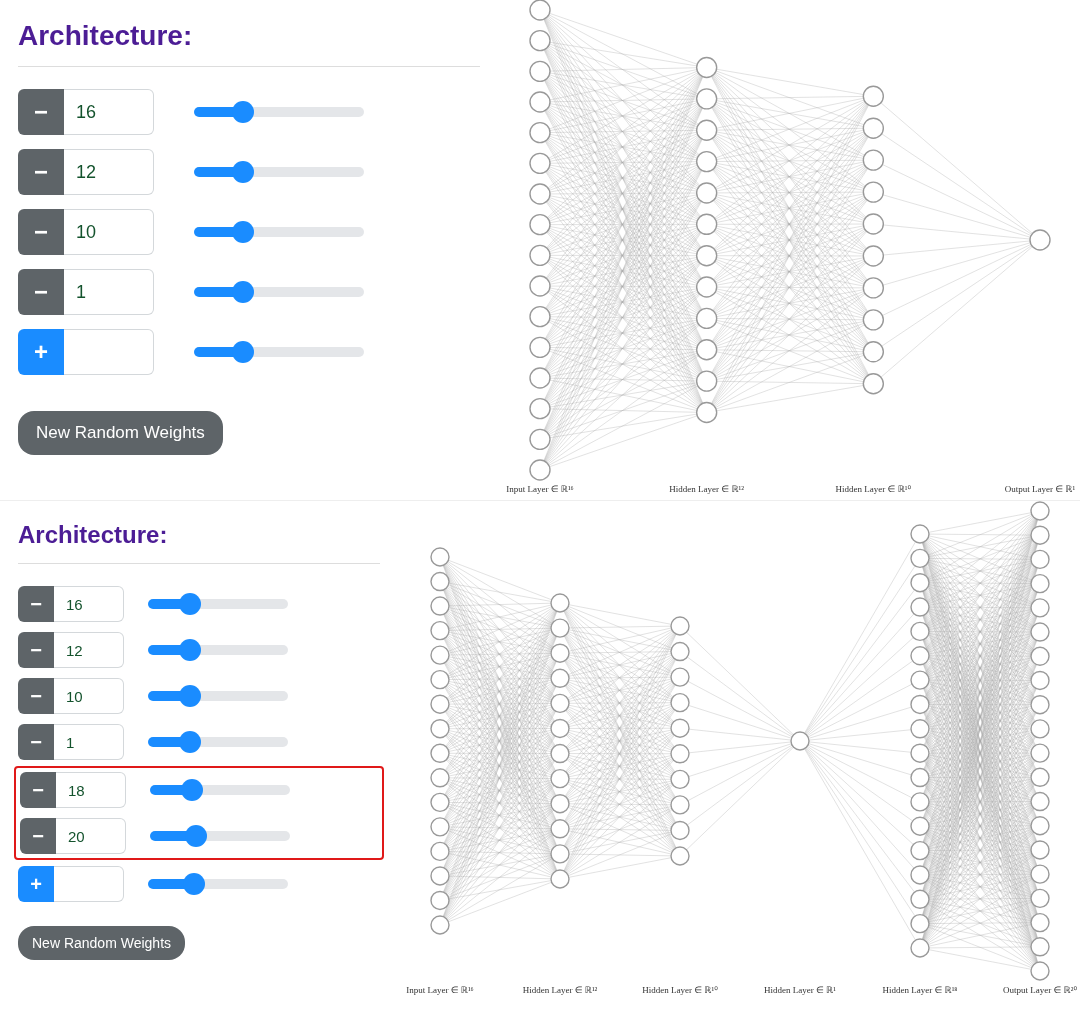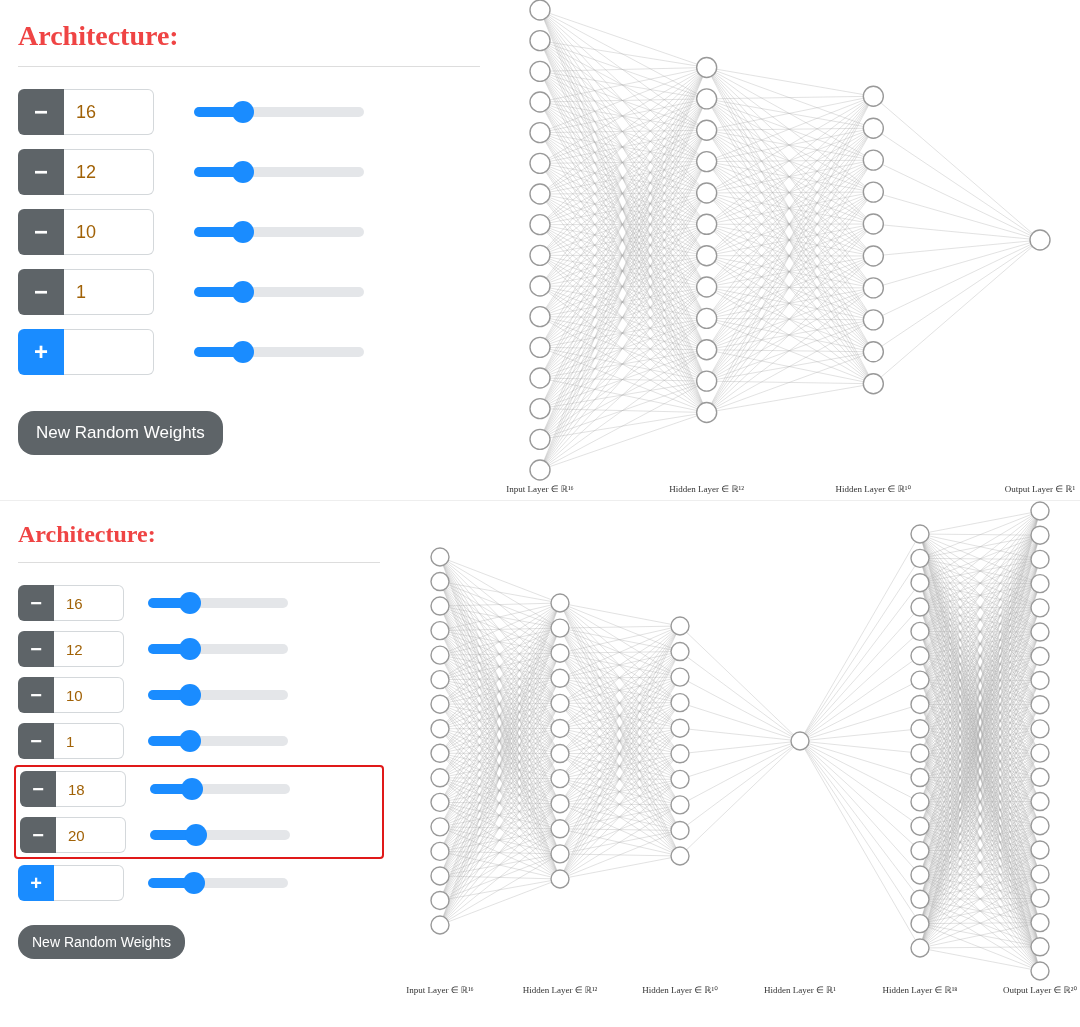--- a/index.html
+++ b/index.html
@@ -6,40 +6,40 @@
 body { font-family: 'Segoe UI', Arial, sans-serif; background: #fff; width: 1080px; }
 
 .panel-pair { display: flex; width: 100%; }
 .controls { padding: 20px 20px 20px 18px; flex-shrink: 0; }
 .viz { flex: 1; position: relative; }
 
 .panel-pair.top .controls { width: 500px; }
 .panel-pair.bottom .controls { width: 400px; }
 .panel-pair.top { border-bottom: 1px solid #eee; }
 
-.section-title { font-size: 28px; font-weight: 600; color: #ef4444; margin-bottom: 14px; font-family: Liberation Serif, serif; }
+.section-title { font-size: 28px; font-weight: 600; color: #4c1d95; margin-bottom: 14px; }
 .panel-pair.bottom .section-title { font-size: 24px; }
 
 hr.divider { border: none; border-top: 1px solid #ddd; margin-bottom: 22px; }
 
 .layer-rows { display: flex; flex-direction: column; gap: 14px; }
 .panel-pair.bottom .layer-rows { gap: 10px; }
 
 .layer-row { display: flex; align-items: center; gap: 0; }
 .row-btn {
   width: 46px; height: 46px; border: none; border-radius: 6px 0 0 6px;
   display: flex; align-items: center; justify-content: center;
   font-size: 24px; font-weight: 700; color: #fff; cursor: pointer;
 }
 .panel-pair.bottom .row-btn { width: 36px; height: 36px; font-size: 20px; }
 .row-btn.minus { background: #5e6468; }
 .row-btn.plus { background: #1a8cff; }
 .row-input {
   width: 90px; height: 46px; border: 1px solid #d4d8db; border-left: none;
-  border-radius: 0 6px 6px 0; padding: 0 12px; font-size: 18px; color: #a16207;
+  border-radius: 0 6px 6px 0; padding: 0 12px; font-size: 18px; color: #14532d;
   background: #fff;
 }
 .panel-pair.bottom .row-input { width: 70px; height: 36px; font-size: 15px; }
 
 .row-slider-wrap { margin-left: 40px; flex: 1; display: flex; align-items: center; }
 .panel-pair.bottom .row-slider-wrap { margin-left: 24px; }
 
 input[type=range] {
   -webkit-appearance: none; appearance: none; width: 170px; height: 10px;
   background: transparent; cursor: pointer;

